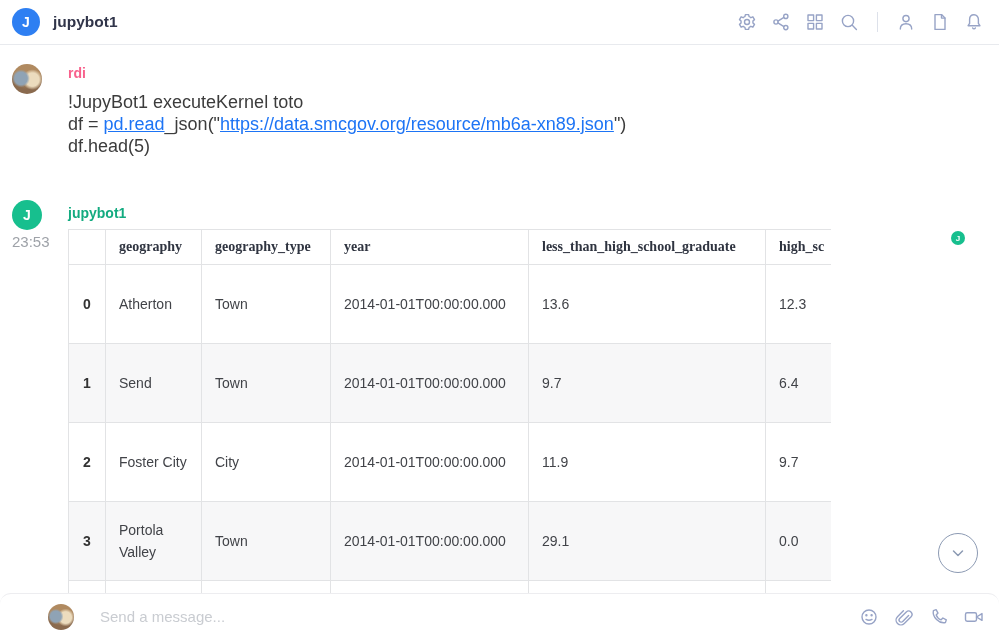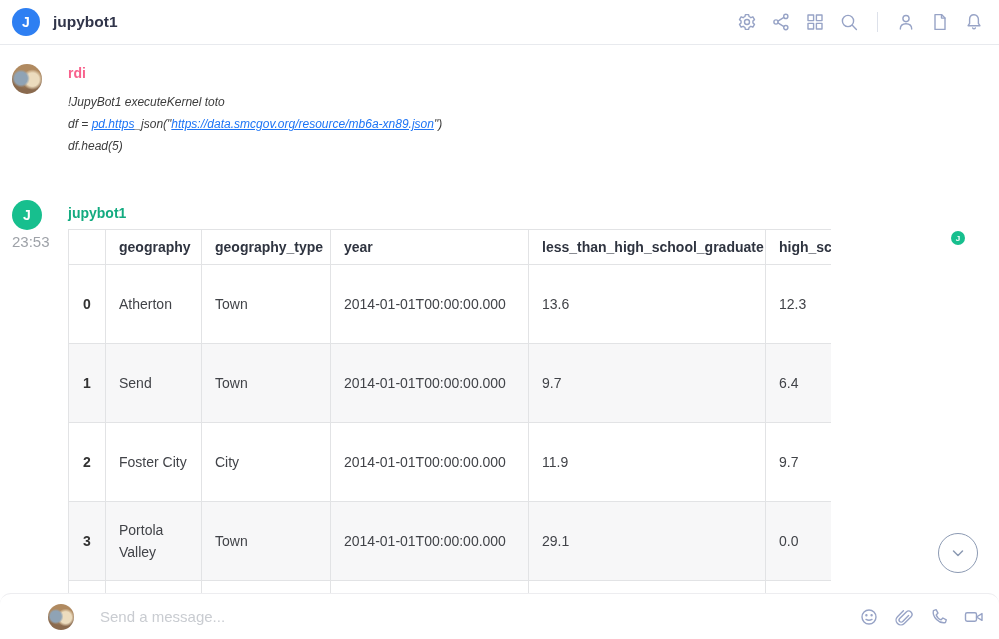--- a/index.html
+++ b/index.html
@@ -37,34 +37,34 @@
       radial-gradient(circle at 30% 48%, #8fa3b5 0 24%, rgba(143,163,181,0) 34%),
       radial-gradient(circle at 68% 52%, #ecdcbe 0 26%, rgba(236,220,190,0) 40%),
       radial-gradient(circle at 50% 15%, #b08a60 0 45%, rgba(176,138,96,0) 70%),
       #8a6a4e;
   }
   .msg1-avatar { top:18px; left:12px; }
   .msg1 { position:absolute; top:18px; left:68px; right:20px; }
   .username { font-size:14px; font-weight:bold; line-height:18px; cursor:pointer; display:inline-block; }
   .u-pink { color:#f8618c;text-align:right; }
   .u-green { color:#13ab80; }
-  .msg-lines { margin-top:9px; font-size:12px; line-height:22px; color:#3c3c3c;font-style:italic; }
+  .msg-lines { margin-top:9px; font-size:18px; line-height:22px; color:#3c3c3c; }
   .msg-lines a { color:#1d74f5; text-decoration:underline; cursor:pointer; }
 
   .msg2-avatar { top:154px; left:12px; background:#17bf8e; font-size:14px; }
   .msg2-username { position:absolute; top:158px; left:68px; }
   .timestamp { position:absolute; top:187px; left:12px; font-size:15px; color:#9ea2a8; }
 
   
   .table-clip { position:absolute; top:183px; left:68px; width:763px; height:364px; overflow:hidden; }
   table.df { border-collapse:collapse; table-layout:fixed; width:898px;
     font-size:14px; color:#414348; background:#fff; }
   table.df th, table.df td { border:1px solid #e2e3e5; padding:6px 13px;
     text-align:left; vertical-align:middle; overflow:hidden; white-space:nowrap; }
-  table.df thead th { font-weight:bold; color:#2f3440; height:35px; }
+  table.df thead th { font-weight:bold; color:#2f3440; height:35px;font-family:Liberation Serif, serif; }
   table.df tbody tr { height:79px; }
   table.df tbody tr.stripe { background:#f7f7f8; }
   table.df .c-idx { text-align:center; font-weight:bold; color:#333; }
   table.df td.wrap { white-space:normal; line-height:22px; }
 
   .mini-badge { position:absolute; top:185px; left:951px; width:14px; height:14px;
     background:#17bf8e; font-size:8px; }
 
   .scroll-btn { position:absolute; top:487px; left:938px; width:40px; height:40px;
     border-radius:50%; background:#fff; border:1px solid #8c9ab3; cursor:pointer;
@@ -139,21 +139,21 @@
   </div>
 </div>
 
 <div class="chat">
 
   <div class="msg-avatar photo-avatar msg1-avatar"></div>
   <div class="msg1">
     <span class="username u-pink">rdi</span>
     <div class="msg-lines">
       <div>!JupyBot1 executeKernel toto</div>
-      <div><span>df = </span><a>pd.https</a><span>_json("</span><a>https://data.smcgov.org/resource/mb6a-xn89.json</a><span>")</span></div>
+      <div><span>df = </span><a>pd.read</a><span>_json("</span><a>https://data.smcgov.org/resource/mb6a-xn89.json</a><span>")</span></div>
       <div>df.head(5)</div>
     </div>
   </div>
 
   <div class="avatar-circle msg-avatar msg2-avatar">J</div>
   <span class="username u-green msg2-username">jupybot1</span>
   <span class="timestamp">23:53</span>
 
   <div class="table-clip">
     <table class="df">

